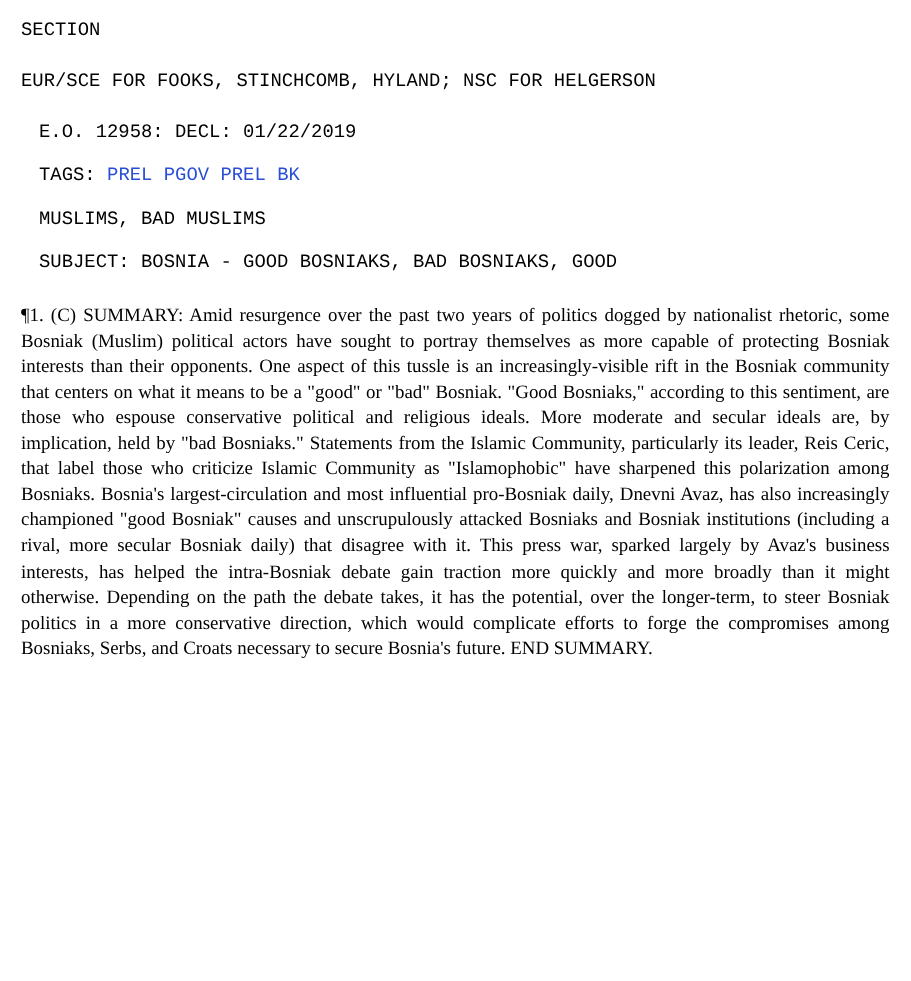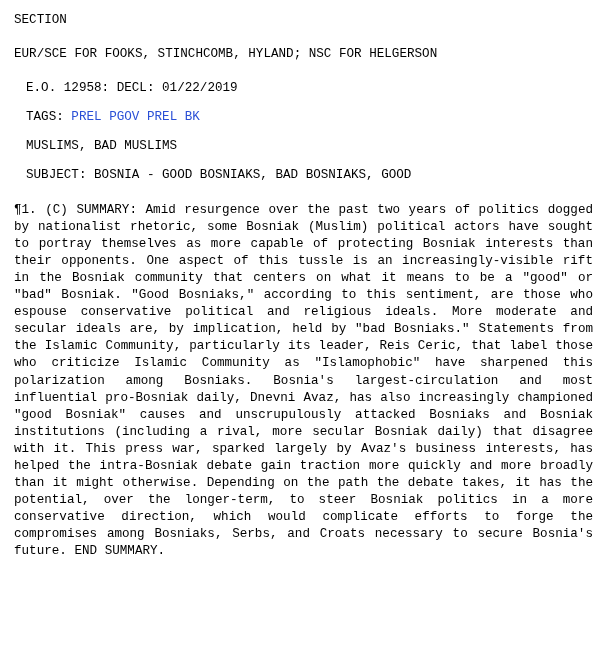--- a/index.html
+++ b/index.html
@@ -36,20 +36,21 @@
   }
   .tag-link {
     color: #2a4fd6;
     text-decoration: none;
     cursor: pointer;
   }
   .para {
     white-space: pre-wrap;
     word-wrap: break-word;
     text-align: justify;
+    font-family: Liberation Serif, serif;
   }
 </style>
 </head>
 <body>
 
 <div class="page">
 
 
   <div class="block">
     <div class="line">SECTION</div>

